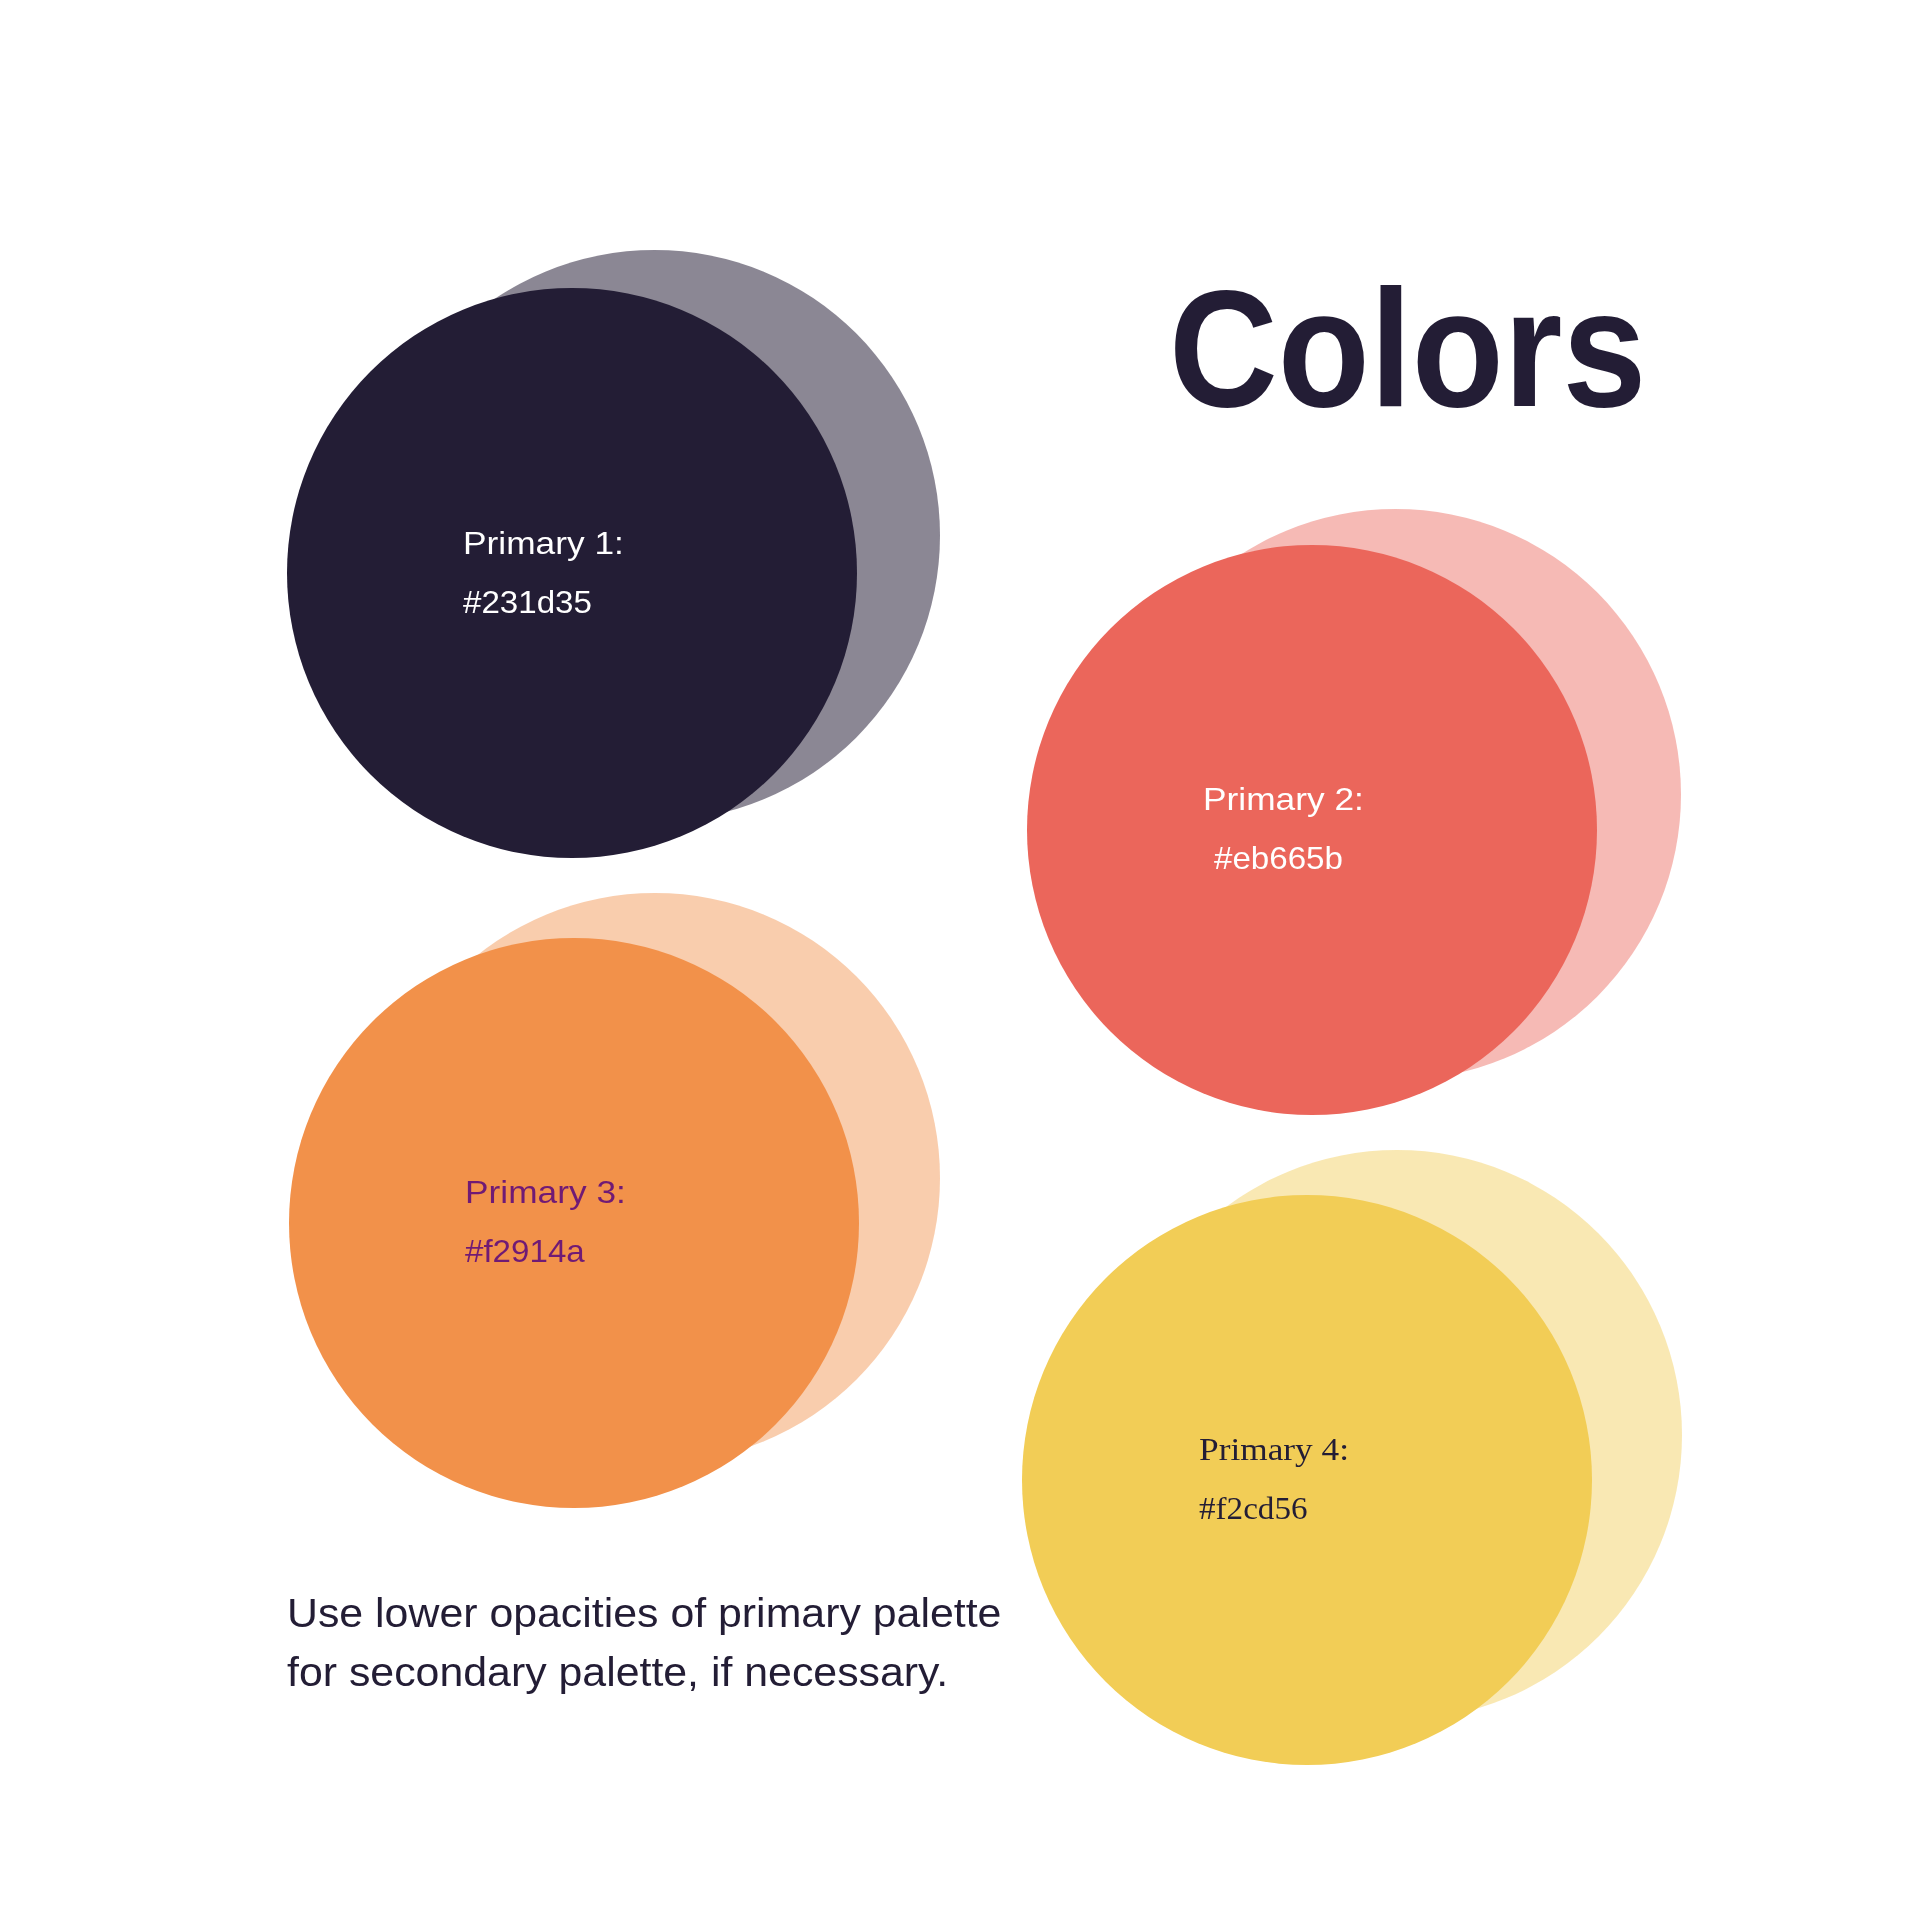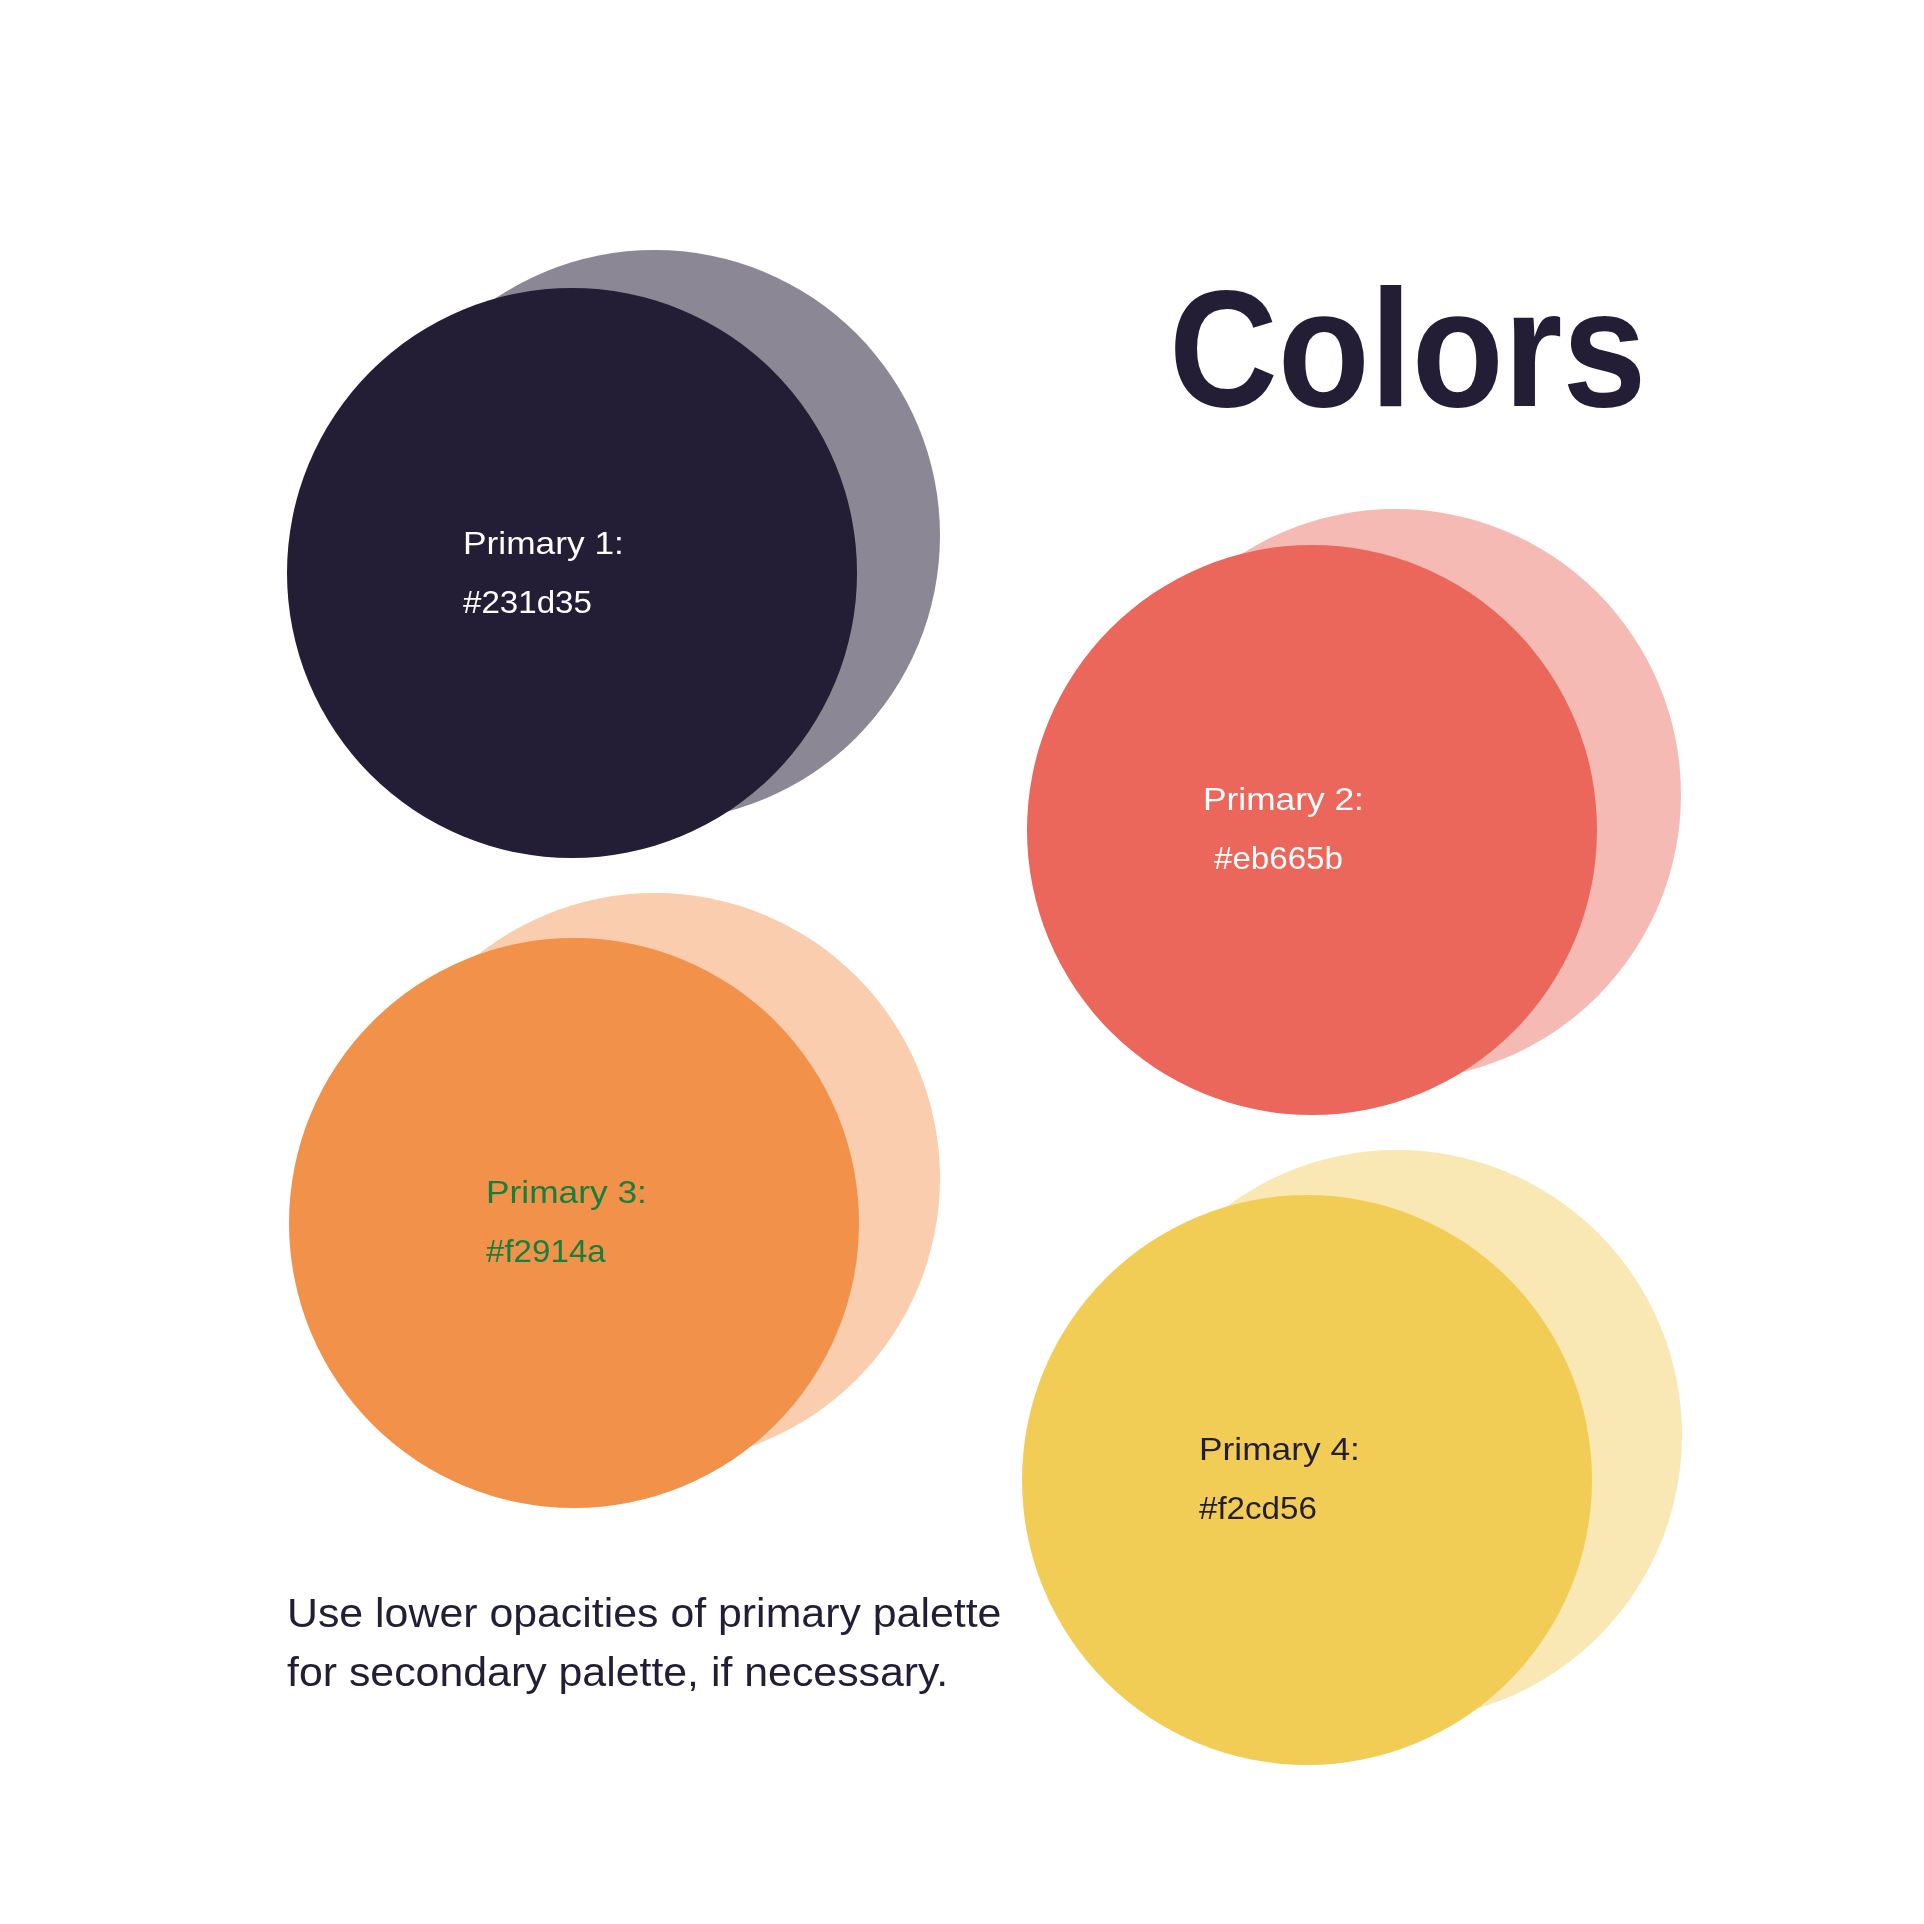--- a/index.html
+++ b/index.html
@@ -32,28 +32,28 @@
 
   <div class="circle" style="left:1110px;top:509px;width:571px;height:571px;background:rgba(235,102,91,0.45);"></div>
   <div class="circle" style="left:1027px;top:545px;width:570px;height:570px;background:#eb665b;"></div>
   <div class="swatch-label" style="left:1203px;top:770px;color:#ffffff;text-align:center;">
       <span class="ln ln1">Primary 2:</span>
       <span class="ln ln2">#eb665b</span>
     </div>
 
   <div class="circle" style="left:370px;top:893px;width:570px;height:570px;background:rgba(242,145,74,0.45);"></div>
   <div class="circle" style="left:289px;top:938px;width:570px;height:570px;background:#f2914a;"></div>
-  <div class="swatch-label" style="left:465px;top:1163px;color:#15803d;margin-left:21px;">
+  <div class="swatch-label" style="left:465px;top:1163px;color:#701a75;">
       <span class="ln ln1">Primary 3:</span>
       <span class="ln ln2">#f2914a</span>
     </div>
 
   <div class="circle" style="left:1112px;top:1150px;width:570px;height:570px;background:rgba(242,205,86,0.45);"></div>
   <div class="circle" style="left:1022px;top:1195px;width:570px;height:570px;background:#f2cd56;"></div>
-  <div class="swatch-label" style="left:1199px;top:1420px;color:#231d35;">
+  <div class="swatch-label" style="left:1199px;top:1420px;color:#231d35;font-family:Liberation Serif, serif;">
       <span class="ln ln1">Primary 4:</span>
       <span class="ln ln2">#f2cd56</span>
     </div>
 
   <div id="page-title" style="left:1169px;top:265px;">Colors</div>
 
   <div id="footnote" style="left:287px;top:1584px;"><span>Use lower opacities of primary palette</span>
 <span>for secondary palette, if necessary.</span></div>
 
 </div>

